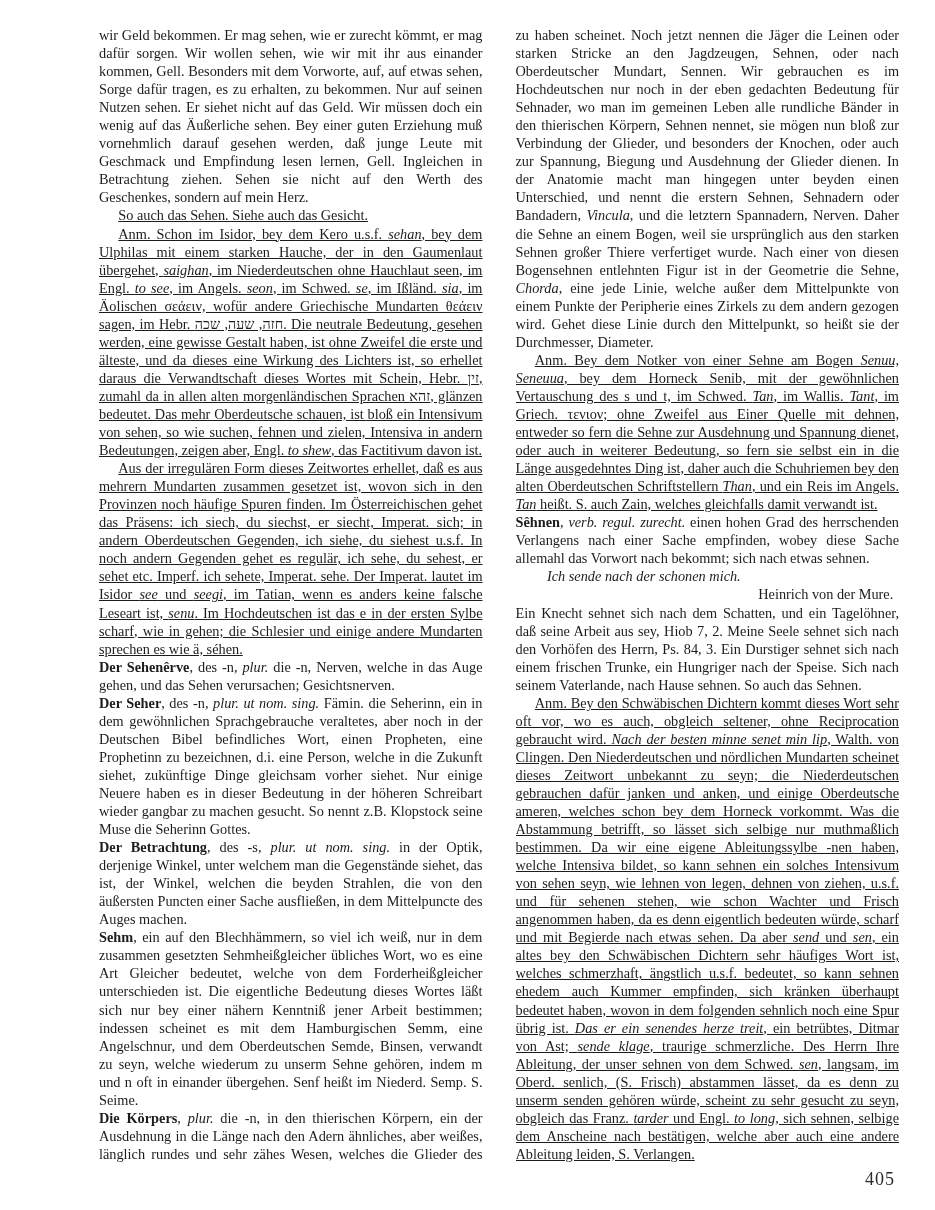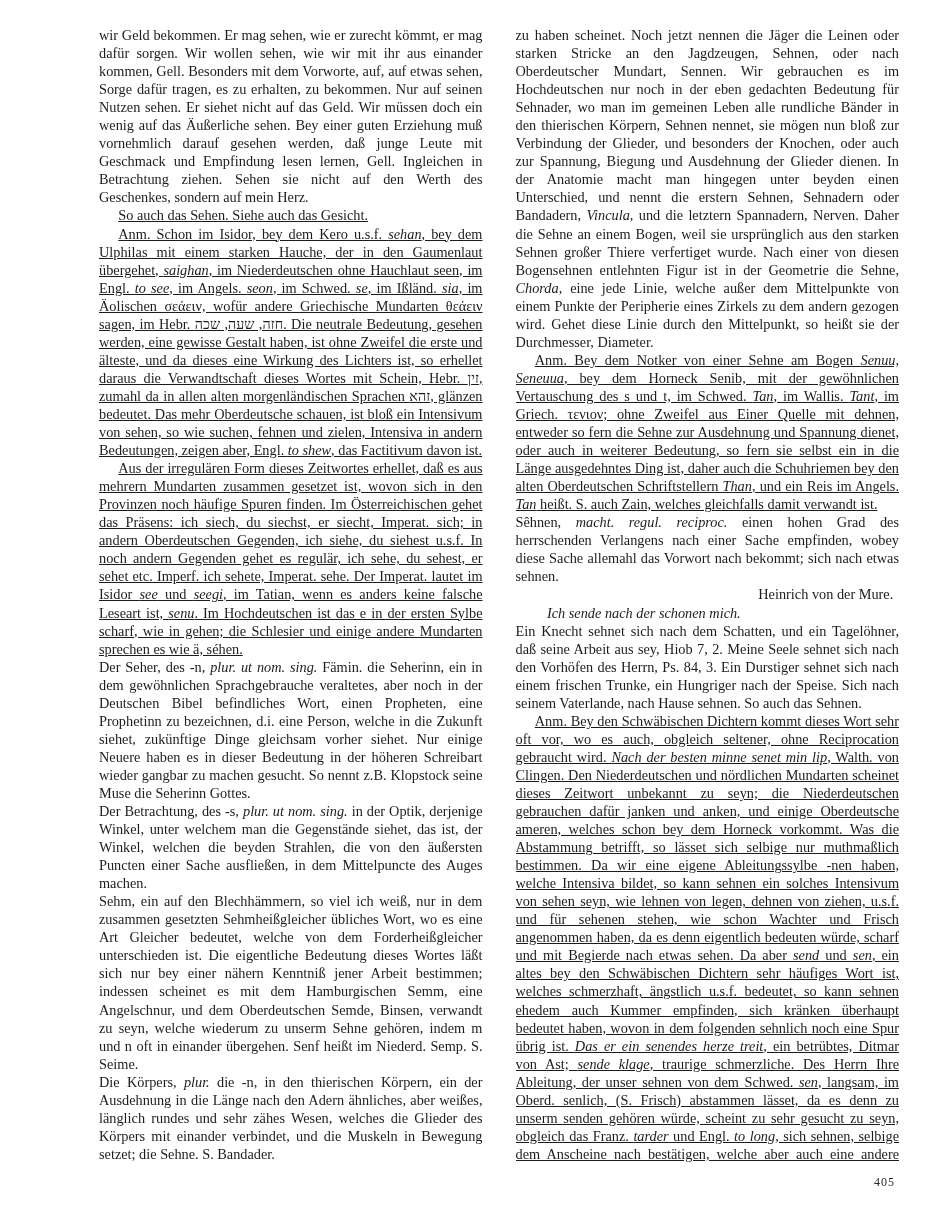--- a/index.html
+++ b/index.html
@@ -41,52 +41,53 @@
     text-indent: 0;
     padding-left: 2.2em;
     font-style: italic;
     text-align: left;
   }
   .para.attrib {
     text-indent: 0;
     text-align: right;
     padding-right: 0.4em;
   }
-  .b { font-weight: normal; }
+  .b { font-weight: bold; }
   .i { font-style: italic; }
   .page-number {
     position: absolute;
     right: 40px;
     bottom: 20px;
-    font-size: 12px;
+    font-size: 18px;
     letter-spacing: 1px;
     color: #2a2a2a;
   }
 </style>
 </head>
 <body>
 
 <div class="page">
   <div class="columns">
     <div class="col" id="col-left">
         <p class="para cont"><span>wir Geld bekommen. Er mag sehen, wie er zurecht kömmt, er mag dafür sorgen. Wir wollen sehen, wie wir mit ihr aus einander kommen, Gell. Besonders mit dem Vorworte, auf, auf etwas sehen, Sorge dafür tragen, es zu erhalten, zu bekommen. Nur auf seinen Nutzen sehen. Er siehet nicht auf das Geld. Wir müssen doch ein wenig auf das Äußerliche sehen. Bey einer guten Erziehung muß vornehmlich darauf gesehen werden, daß junge Leute mit Geschmack und Empfindung lesen lernen, Gell. Ingleichen in Betrachtung ziehen. Sehen sie nicht auf den Werth des Geschenkes, sondern auf mein Herz.</span></p>
         <p class="para ind"><span>So auch das Sehen. Siehe auch das Gesicht.</span></p>
         <p class="para ind"><span>Anm. Schon im Isidor, bey dem Kero u.s.f. </span><span class="i">sehan</span><span>, bey dem Ulphilas mit einem starken Hauche, der in den Gaumenlaut übergehet, </span><span class="i">saighan</span><span>, im Niederdeutschen ohne Hauchlaut seen, im Engl. </span><span class="i">to see</span><span>, im Angels. </span><span class="i">seon</span><span>, im Schwed. </span><span class="i">se</span><span>, im Ißländ. </span><span class="i">sia</span><span>, im Äolischen σεάειν, wofür andere Griechische Mundarten θεάειν sagen, im Hebr. חזה, שעה, שכה. Die neutrale Bedeutung, gesehen werden, eine gewisse Gestalt haben, ist ohne Zweifel die erste und älteste, und da dieses eine Wirkung des Lichters ist, so erhellet daraus die Verwandtschaft dieses Wortes mit Schein, Hebr. זין, zumahl da in allen alten morgenländischen Sprachen זהא, glänzen bedeutet. Das mehr Oberdeutsche schauen, ist bloß ein Intensivum von sehen, so wie suchen, fehnen und zielen, Intensiva in andern Bedeutungen, zeigen aber, Engl. </span><span class="i">to shew</span><span>, das Factitivum davon ist.</span></p>
         <p class="para ind"><span>Aus der irregulären Form dieses Zeitwortes erhellet, daß es aus mehrern Mundarten zusammen gesetzet ist, wovon sich in den Provinzen noch häufige Spuren finden. Im Österreichischen gehet das Präsens: ich siech, du siechst, er siecht, Imperat. sich; in andern Oberdeutschen Gegenden, ich siehe, du siehest u.s.f. In noch andern Gegenden gehet es regulär, ich sehe, du sehest, er sehet etc. Imperf. ich sehete, Imperat. sehe. Der Imperat. lautet im Isidor </span><span class="i">see</span><span> und </span><span class="i">seegi</span><span>, im Tatian, wenn es anders keine falsche Leseart ist, </span><span class="i">senu</span><span>. Im Hochdeutschen ist das e in der ersten Sylbe scharf, wie in gehen; die Schlesier und einige andere Mundarten sprechen es wie ä, séhen.</span></p>
+        <p class="para entry"><span class="b">Der Sehenêrve</span><span>, des -n, </span><span class="i">plur.</span><span> die -n, Nerven, welche in das Auge gehen, und das Sehen verursachen; Gesichtsnerven.</span></p>
         <p class="para entry"><span class="b">Der Seher</span><span>, des -n, </span><span class="i">plur. ut nom. sing.</span><span> Fämin. die Seherinn, ein in dem gewöhnlichen Sprachgebrauche veraltetes, aber noch in der Deutschen Bibel befindliches Wort, einen Propheten, eine Prophetinn zu bezeichnen, d.i. eine Person, welche in die Zukunft siehet, zukünftige Dinge gleichsam vorher siehet. Nur einige Neuere haben es in dieser Bedeutung in der höheren Schreibart wieder gangbar zu machen gesucht. So nennt z.B. Klopstock seine Muse die Seherinn Gottes.</span></p>
         <p class="para entry"><span class="b">Der Betrachtung</span><span>, des -s, </span><span class="i">plur. ut nom. sing.</span><span> in der Optik, derjenige Winkel, unter welchem man die Gegenstände siehet, das ist, der Winkel, welchen die beyden Strahlen, die von den äußersten Puncten einer Sache ausfließen, in dem Mittelpuncte des Auges machen.</span></p>
         <p class="para entry"><span class="b">Sehm</span><span>, ein auf den Blechhämmern, so viel ich weiß, nur in dem zusammen gesetzten Sehmheißgleicher übliches Wort, wo es eine Art Gleicher bedeutet, welche von dem Forderheißgleicher unterschieden ist. Die eigentliche Bedeutung dieses Wortes läßt sich nur bey einer nähern Kenntniß jener Arbeit bestimmen; indessen scheinet es mit dem Hamburgischen Semm, eine Angelschnur, und dem Oberdeutschen Semde, Binsen, verwandt zu seyn, welche wiederum zu unserm Sehne gehören, indem m und n oft in einander übergehen. Senf heißt im Niederd. Semp. S. Seime.</span></p>
         <p class="para entry"><span class="b">Die Körpers</span><span>, </span><span class="i">plur.</span><span> die -n, in den thierischen Körpern, ein der Ausdehnung in die Länge nach den Adern ähnliches, aber weißes, länglich rundes und sehr zähes Wesen, welches die Glieder des Körpers mit einander verbindet, und die Muskeln in Bewegung setzet; die Sehne. S. Bandader.</span></p>
       </div>
     <div class="col" id="col-right">
         <p class="para cont"><span>zu haben scheinet. Noch jetzt nennen die Jäger die Leinen oder starken Stricke an den Jagdzeugen, Sehnen, oder nach Oberdeutscher Mundart, Sennen. Wir gebrauchen es im Hochdeutschen nur noch in der eben gedachten Bedeutung für Sehnader, wo man im gemeinen Leben alle rundliche Bänder in den thierischen Körpern, Sehnen nennet, sie mögen nun bloß zur Verbindung der Glieder, und besonders der Knochen, oder auch zur Spannung, Biegung und Ausdehnung der Glieder dienen. In der Anatomie macht man hingegen unter beyden einen Unterschied, und nennt die erstern Sehnen, Sehnadern oder Bandadern, </span><span class="i">Vincula</span><span>, und die letztern Spannadern, Nerven. Daher die Sehne an einem Bogen, weil sie ursprünglich aus den starken Sehnen großer Thiere verfertiget wurde. Nach einer von diesen Bogensehnen entlehnten Figur ist in der Geometrie die Sehne, </span><span class="i">Chorda</span><span>, eine jede Linie, welche außer dem Mittelpunkte von einem Punkte der Peripherie eines Zirkels zu dem andern gezogen wird. Gehet diese Linie durch den Mittelpunkt, so heißt sie der Durchmesser, Diameter.</span></p>
         <p class="para ind"><span>Anm. Bey dem Notker von einer Sehne am Bogen </span><span class="i">Senuu, Seneuua</span><span>, bey dem Horneck Senib, mit der gewöhnlichen Vertauschung des s und t, im Schwed. </span><span class="i">Tan</span><span>, im Wallis. </span><span class="i">Tant</span><span>, im Griech. τενιον; ohne Zweifel aus Einer Quelle mit dehnen, entweder so fern die Sehne zur Ausdehnung und Spannung dienet, oder auch in weiterer Bedeutung, so fern sie selbst ein in die Länge ausgedehntes Ding ist, daher auch die Schuhriemen bey den alten Oberdeutschen Schriftstellern </span><span class="i">Than</span><span>, und ein Reis im Angels. </span><span class="i">Tan</span><span> heißt. S. auch Zain, welches gleichfalls damit verwandt ist.</span></p>
-        <p class="para entry"><span class="b">Sêhnen</span><span>, </span><span class="i">macht. regul. reciproc.</span><span> einen hohen Grad des herrschenden Verlangens nach einer Sache empfinden, wobey diese Sache allemahl das Vorwort nach bekommt; sich nach etwas sehnen.</span></p>
+        <p class="para entry"><span class="b">Sêhnen</span><span>, </span><span class="i">verb. regul. zurecht.</span><span> einen hohen Grad des herrschenden Verlangens nach einer Sache empfinden, wobey diese Sache allemahl das Vorwort nach bekommt; sich nach etwas sehnen.</span></p>
+        <p class="para quote"><span>Ich sende nach der schonen mich.</span></p>
         <p class="para attrib"><span>Heinrich von der Mure.</span></p>
-        <p class="para quote"><span>Ich sende nach der schonen mich.</span></p>
         <p class="para cont"><span>Ein Knecht sehnet sich nach dem Schatten, und ein Tagelöhner, daß seine Arbeit aus sey, Hiob 7, 2. Meine Seele sehnet sich nach den Vorhöfen des Herrn, Ps. 84, 3. Ein Durstiger sehnet sich nach einem frischen Trunke, ein Hungriger nach der Speise. Sich nach seinem Vaterlande, nach Hause sehnen. So auch das Sehnen.</span></p>
         <p class="para ind"><span>Anm. Bey den Schwäbischen Dichtern kommt dieses Wort sehr oft vor, wo es auch, obgleich seltener, ohne Reciprocation gebraucht wird. </span><span class="i">Nach der besten minne senet min lip</span><span>, Walth. von Clingen. Den Niederdeutschen und nördlichen Mundarten scheinet dieses Zeitwort unbekannt zu seyn; die Niederdeutschen gebrauchen dafür janken und anken, und einige Oberdeutsche ameren, welches schon bey dem Horneck vorkommt. Was die Abstammung betrifft, so lässet sich selbige nur muthmaßlich bestimmen. Da wir eine eigene Ableitungssylbe -nen haben, welche Intensiva bildet, so kann sehnen ein solches Intensivum von sehen seyn, wie lehnen von legen, dehnen von ziehen, u.s.f. und für sehenen stehen, wie schon Wachter und Frisch angenommen haben, da es denn eigentlich bedeuten würde, scharf und mit Begierde nach etwas sehen. Da aber </span><span class="i">send</span><span> und </span><span class="i">sen</span><span>, ein altes bey den Schwäbischen Dichtern sehr häufiges Wort ist, welches schmerzhaft, ängstlich u.s.f. bedeutet, so kann sehnen ehedem auch Kummer empfinden, sich kränken überhaupt bedeutet haben, wovon in dem folgenden sehnlich noch eine Spur übrig ist. </span><span class="i">Das er ein senendes herze treit</span><span>, ein betrübtes, Ditmar von Ast; </span><span class="i">sende klage</span><span>, traurige schmerzliche. Des Herrn Ihre Ableitung, der unser sehnen von dem Schwed. </span><span class="i">sen</span><span>, langsam, im Oberd. senlich, (S. Frisch) abstammen lässet, da es denn zu unserm senden gehören würde, scheint zu sehr gesucht zu seyn, obgleich das Franz. </span><span class="i">tarder</span><span> und Engl. </span><span class="i">to long</span><span>, sich sehnen, selbige dem Anscheine nach bestätigen, welche aber auch eine andere Ableitung leiden, S. Verlangen.</span></p>
         <p class="para entry"><span class="b">Sêhnig</span><span>, -er, -ste, </span><span class="i">adj. &amp; adv.</span><span> viele Sehnen habend. Sehniges Fleisch.</span></p>
         <p class="para entry"><span class="b">Kenntniß</span><span>, -er, -ste, </span><span class="i">adj. &amp; adv.</span><span> 1. *Ängstlich, im hohen Grade betrübt, schmerzlich; eine im Hochdeutschen veraltete Bedeu-</span></p>
       </div>
   </div>
   <div class="page-number">405</div>
 </div>
 
 </body></html>

